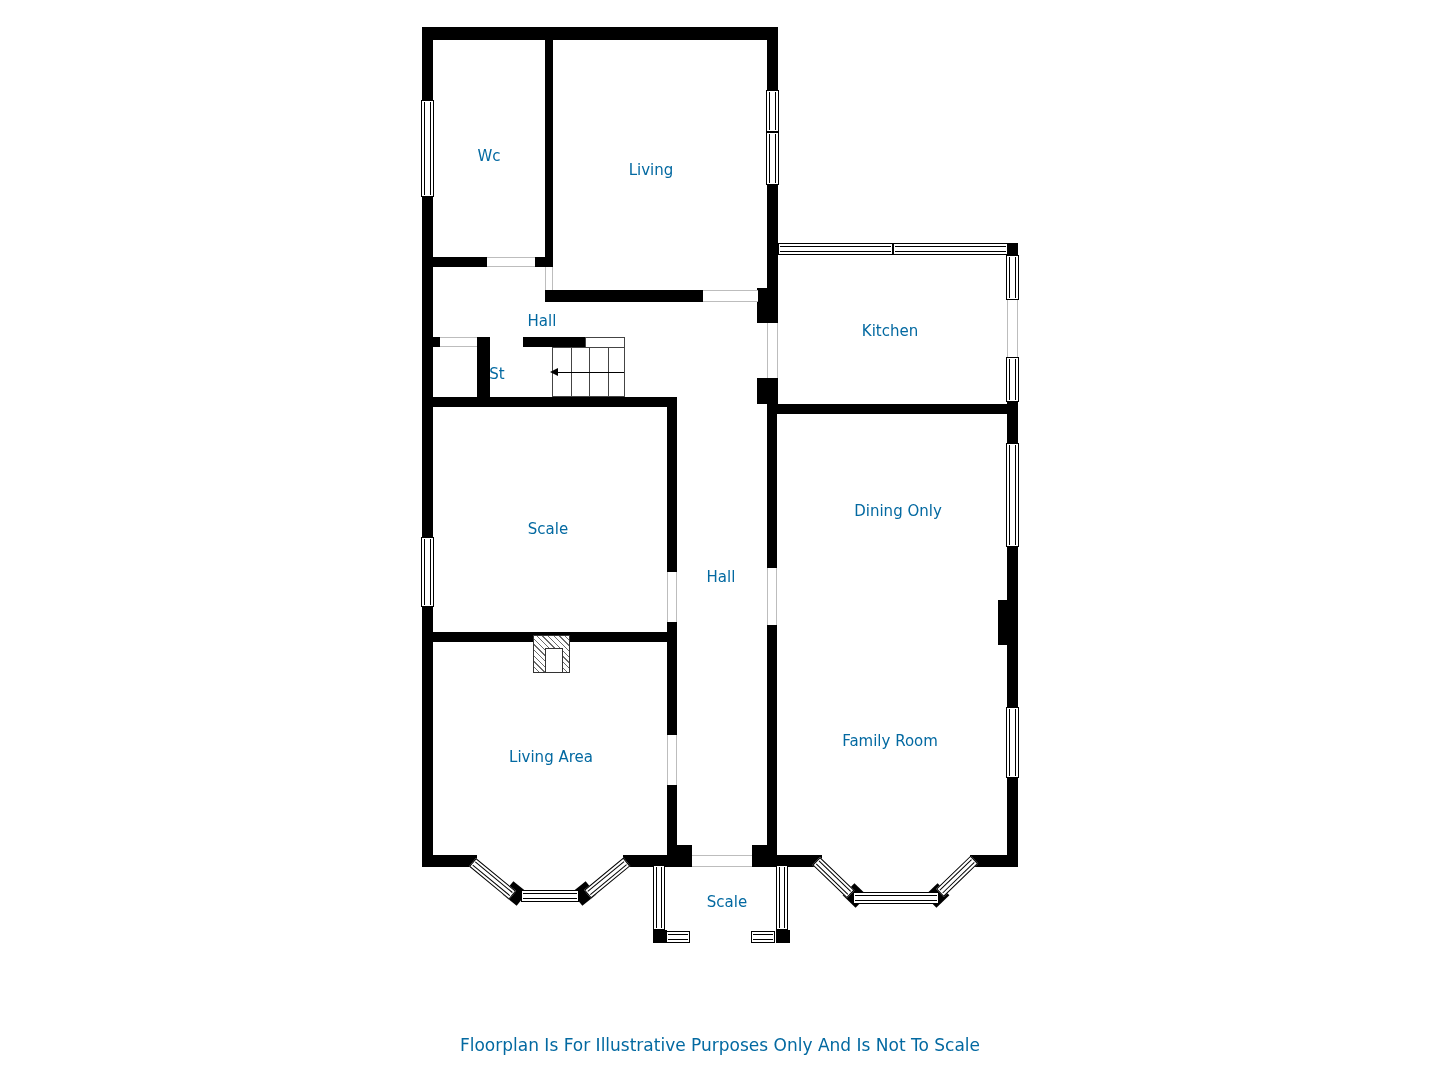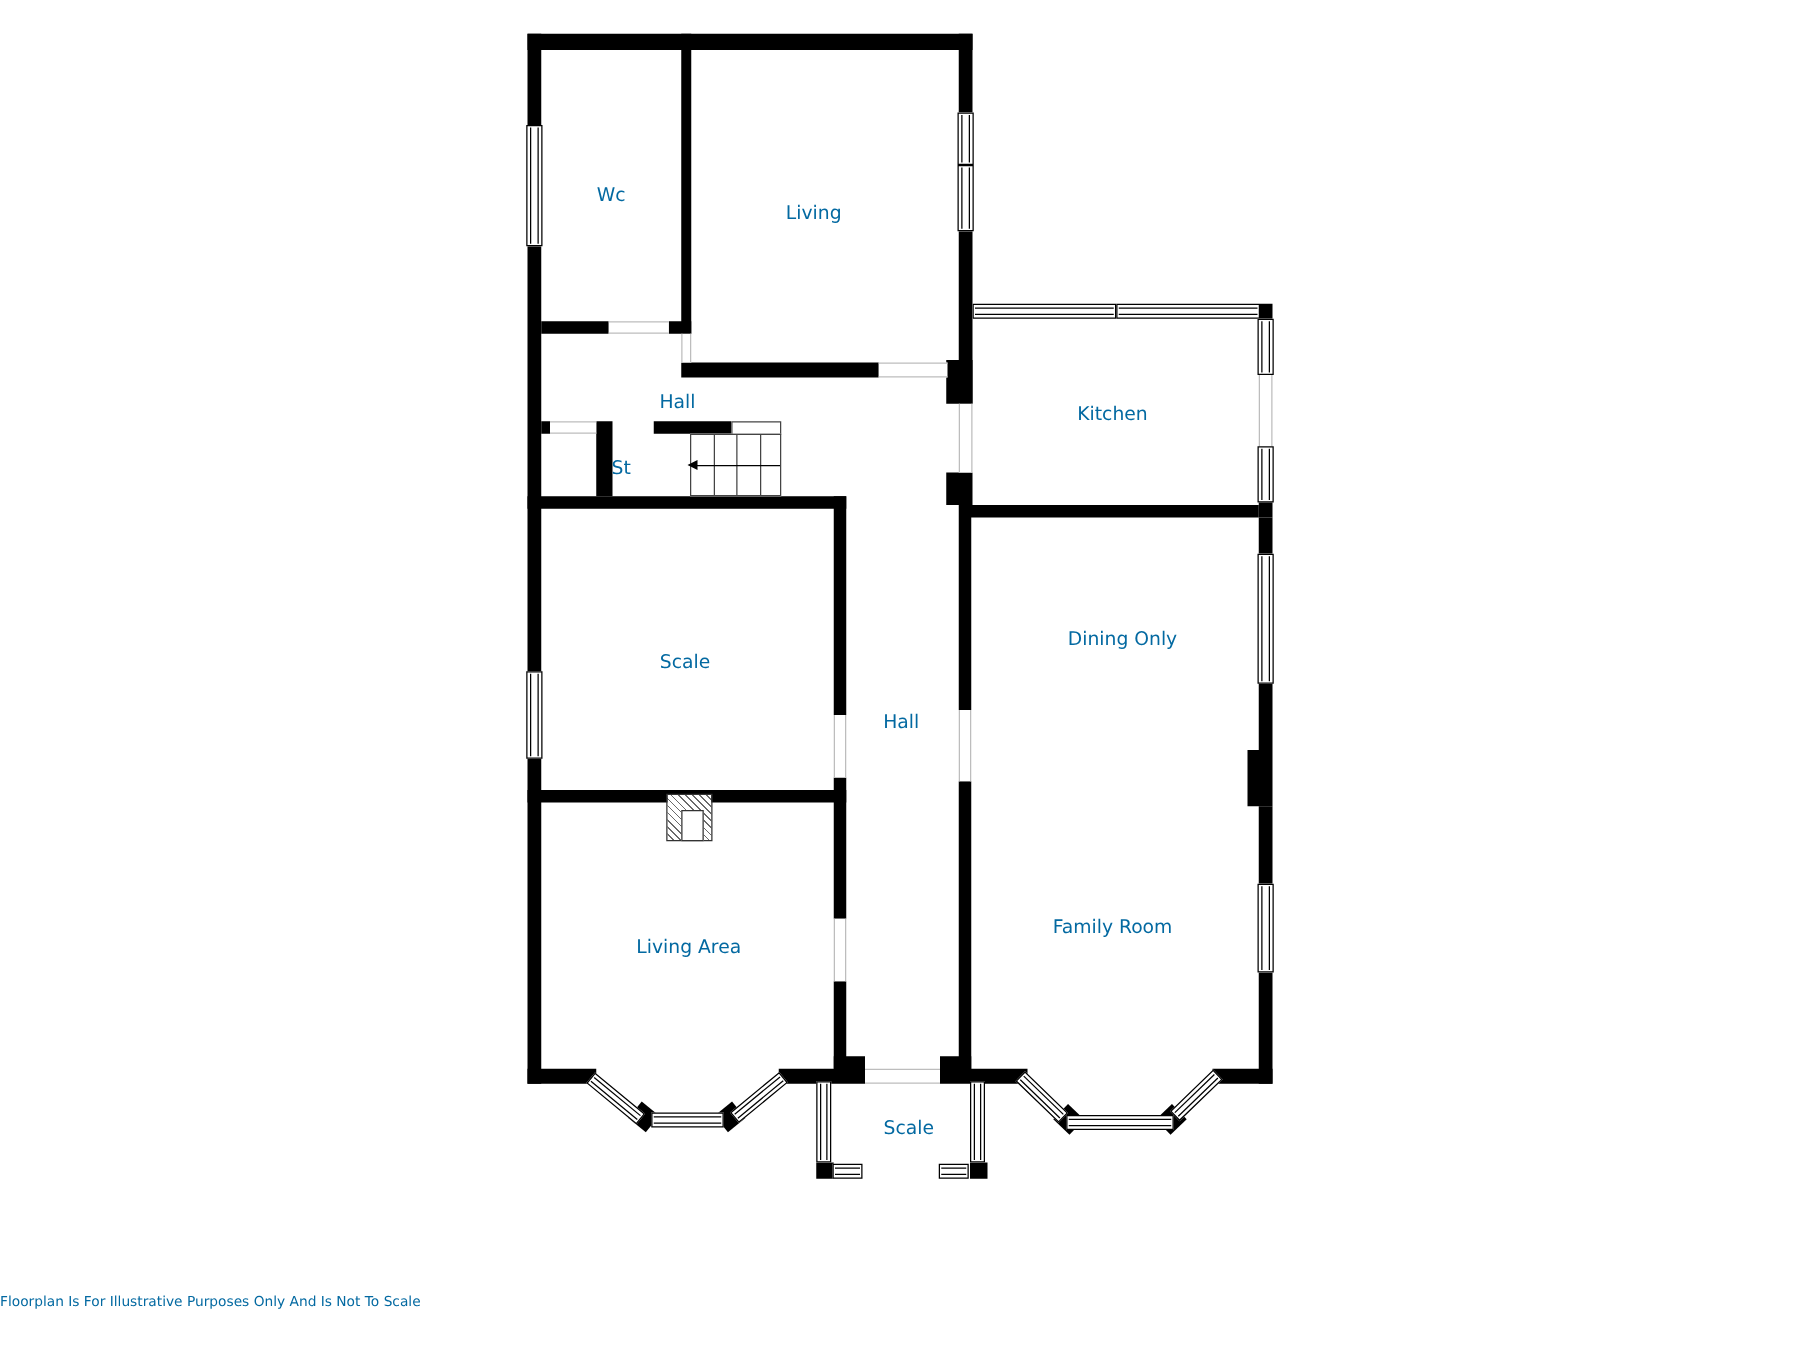--- a/index.html
+++ b/index.html
@@ -23,21 +23,21 @@
   .open-v{position:absolute;border-left:1px solid #bdbdbd;border-right:1px solid #bdbdbd;box-sizing:border-box;background:#fff;}
   .label{position:absolute;transform:translate(-50%,-50%);font-size:15px;white-space:nowrap;}
   .stairs{position:absolute;left:552px;top:347px;width:73px;height:50px;border:1px solid #444;box-sizing:border-box;background:#fff;}
   .tread{position:absolute;top:0;bottom:0;width:1px;background:#444;}
   .stairs-cap{position:absolute;left:585px;top:337px;width:40px;height:11px;background:#fff;border:1px solid #444;box-sizing:border-box;}
   .arrow-line{position:absolute;left:557px;top:372px;width:67px;height:1px;background:#000;}
   .arrow-head{position:absolute;left:550px;top:368px;width:0;height:0;border-top:4px solid transparent;border-bottom:4px solid transparent;border-right:8px solid #000;}
   .fireplace{position:absolute;left:533px;top:635px;width:37px;height:38px;border:1px solid #333;box-sizing:border-box;
     background:repeating-linear-gradient(45deg,#ffffff 0 3px,#6a6a6a 3px 4px);}
   .fp-inner{position:absolute;left:11px;top:12px;width:18px;height:25px;background:#fff;border:1px solid #333;box-sizing:border-box;}
-  .disclaimer{position:absolute;left:0;top:1035px;width:1440px;text-align:left;font-size:11px;}
+  .disclaimer{position:absolute;left:0;top:1035px;width:1440px;text-align:center;font-size:17px;}
 </style>
 </head>
 <body>
 
 <div class="canvas">
 
   <div class="wall" style="left:422px;top:27px;width:356px;height:13px;"></div>
   <div class="wall" style="left:422px;top:27px;width:11px;height:73px;"></div>
   <div class="wall" style="left:422px;top:197px;width:11px;height:340px;"></div>
   <div class="wall" style="left:422px;top:607px;width:11px;height:260px;"></div>

